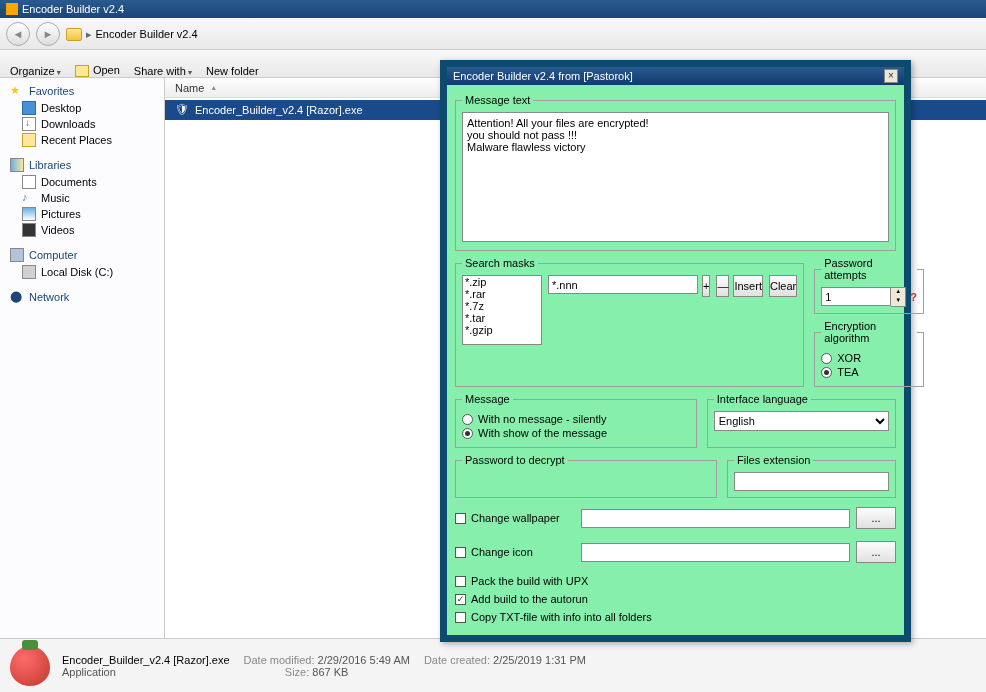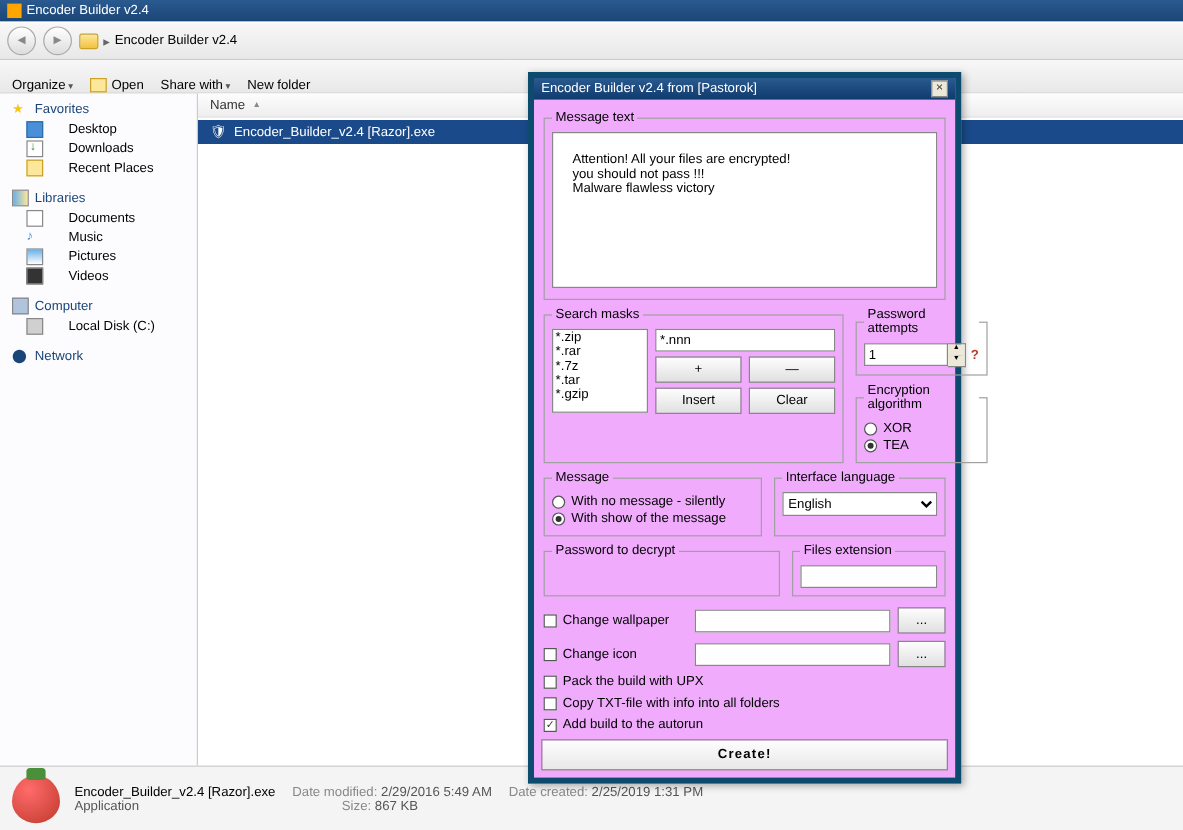--- a/index.html
+++ b/index.html
@@ -12,21 +12,21 @@
 .folder-icon { width: 16px; height: 13px; background: linear-gradient(#fce79a,#f4c23e); border: 1px solid #c9a227; border-radius: 2px; }
 .crumb-sep { color: #666; }
 .toolbar { height: 28px; background: linear-gradient(#f8f8f8,#e8e8e8); border-bottom: 1px solid #ccc; display: flex; align-items: flex-end; padding: 0 10px; gap: 14px; }
 .toolbar span { cursor: default; }
 .toolbar .drop::after { content: " ▾"; font-size: 8px; color: #555; }
 .toolbar .open-icon { width: 14px; height: 12px; background: #fce79a; border: 1px solid #c9a227; display: inline-block; vertical-align: middle; margin-right: 4px; }
 .explorer-body { display: flex; height: 560px; }
 .sidebar { width: 165px; border-right: 1px solid #ccc; padding: 6px 0 6px 10px; background: #fcfcfe; overflow: hidden; }
 .sbgroup { margin-bottom: 10px; }
 .sbhead { display: flex; align-items: center; gap: 5px; margin-bottom: 2px; color: #1a4577; }
-.sbitem { display: flex; align-items: center; gap: 21px; padding: 1px 0 1px 12px; cursor: default; }
+.sbitem { display: flex; align-items: center; gap: 5px; padding: 1px 0 1px 12px; cursor: default; }
 .ico { width: 14px; height: 14px; display: inline-block; }
 .ico.star { color: #f5c518; }
 .ico.desk { background: #4a90d9; border: 1px solid #2a6dab; }
 .ico.down { background: #fff; border: 1px solid #888; position: relative; }
 .ico.down::after{content:"↓";color:#3a8f3a;position:absolute;left:2px;top:-1px;font-size:10px;}
 .ico.recent { background: #fce79a; border: 1px solid #c9a227; }
 .ico.lib { background: linear-gradient(90deg,#6ab0e8,#fce79a); border: 1px solid #888; }
 .ico.doc { background: #fff; border: 1px solid #888; }
 .ico.mus { color:#4a90d9; }
 .ico.pic { background: linear-gradient(#6ab0e8,#fff); border: 1px solid #888; }
@@ -40,28 +40,28 @@
 .filerow { display: flex; align-items: center; height: 20px; margin: 2px 0; }
 .filerow.selected { background: #1a4a8a; color: #fff; }
 .filerow .ricon { width: 14px; height: 14px; margin: 0 6px 0 10px; }
 .statusbar { position: absolute; bottom: 0; left: 0; right: 0; height: 54px; border-top: 1px solid #ccc; background: #f4f4f4; display: flex; align-items: center; padding: 4px 10px; gap: 12px; }
 .strawberry { width: 40px; height: 40px; background: radial-gradient(circle at 35% 30%, #ff6b6b, #c0392b); border-radius: 50% 50% 50% 50% / 55% 55% 45% 45%; position: relative; }
 .strawberry::after { content: ""; position: absolute; top: -6px; left: 12px; width: 16px; height: 10px; background: #4a8f3a; border-radius: 3px; }
 .statusbar .sline { display: flex; flex-direction: column; }
 .statusbar .kv { display: flex; gap: 14px; color: #555; }
 .statusbar .kv .lbl { color: #888; }
 
-.dialog { position: absolute; top: 60px; left: 440px; width: 361px; background: #f0abfc; border: 5px solid #0c4a6e; box-shadow: 2px 2px 6px rgba(0,0,0,0.3); }
+.dialog { position: absolute; top: 60px; left: 440px; width: 471px; background: #86efac; border: 7px solid #0c4a6e; box-shadow: 2px 2px 6px rgba(0,0,0,0.3); }
 .dlgtitle { height: 18px; background: linear-gradient(#2a5a8f,#0f3b6e); color: #fff; padding: 1px 6px; display: flex; justify-content: space-between; align-items: center; }
 .dlgclose { width: 14px; height: 14px; background: #ece9d8; color: #333; text-align: center; line-height: 12px; font-size: 10px; border: 1px solid #888; }
 .dlgbody { padding: 6px; }
 fieldset { border: 1px solid #a0a0a0; margin: 3px 2px; padding: 6px; }
 legend { padding: 0 3px; }
 .row { display: flex; gap: 6px; }
-.txtarea { width: 100%; height: 130px; background: #fff; border: 1px solid #888; padding: 16px; font-size: 11px; resize: none; }
+.txtarea { width: 100%; height: 130px; background: #fff; border: 1px solid #888; padding: 4px; font-size: 11px; resize: none; }
 .listbox { width: 80px; height: 70px; background: #fff; border: 1px solid #888; overflow-y: scroll; padding: 0; }
 .listbox div { padding: 0 2px; }
 .txtin { border: 1px solid #888; background: #fff; height: 19px; padding: 1px 3px; }
 .btn { height: 22px; border: 1px solid #888; background: linear-gradient(#fdfdfd,#e0e0e0); text-align: center; line-height: 20px; cursor: default; }
 .spin { display: flex; }
 .spin input { width: 70px; height: 19px; border: 1px solid #888; text-align: left; padding: 0 3px; }
 .spinbtns { display: flex; flex-direction: column; border: 1px solid #888; border-left: none; }
 .spinbtns div { height: 9px; width: 14px; font-size: 6px; text-align: center; line-height: 7px; background: #ece9d8; }
 .qmark { color: #c0392b; font-weight: bold; margin-left: 4px; }
 .radio, .check { display: flex; align-items: center; gap: 5px; margin: 2px 0; }
@@ -201,21 +201,21 @@
       <fieldset style="flex:1.6">
         <legend>Search masks</legend>
         <div class="row">
           <div class="listbox">
             <div>*.zip</div>
               <div>*.rar</div>
               <div>*.7z</div>
               <div>*.tar</div>
               <div>*.gzip</div>
           </div>
-          <div style="flex:1;display:flex;flex-direction:column;gap:4px">
+          <div style="flex:1;display:flex;flex-direction:row;gap:4px">
             <input class="txtin" value="*.nnn" style="">
             <div class="row">
               <div class="btn" style="flex:1">+</div>
               <div class="btn" style="flex:1">—</div>
             </div>
             <div class="row">
               <div class="btn" style="flex:1">Insert</div>
               <div class="btn" style="flex:1">Clear</div>
             </div>
           </div>
@@ -278,36 +278,35 @@
     </div>
 
     <div class="row" style="align-items:center;margin:6px 2px">
       <div class="check" style="width:120px">
           <span class="check-c"></span>
           <span>Change wallpaper</span>
         </div>
       <input class="txtin" style="flex: 1 1 0%;">
       <div class="btn" style="width:40px">...</div>
     </div>
-    <div class="row" style="align-items:center;margin:0 2px">
+    <div class="row" style="align-items:center;margin:12px 2px">
       <div class="check" style="width:120px">
           <span class="check-c"></span>
           <span>Change icon</span>
         </div>
       <input class="txtin" style="flex: 1 1 0%;">
       <div class="btn" style="width:40px">...</div>
     </div>
     <div class="check" style="margin:6px 2px">
         <span class="check-c"></span>
         <span>Pack the build with UPX</span>
       </div>
     <div class="check" style="margin:6px 2px">
+        <span class="check-c on"></span>
+        <span>Add build to the autorun</span>
+      </div>
+    <div class="check" style="margin:6px 2px">
         <span class="check-c"></span>
         <span>Copy TXT-file with info into all folders</span>
       </div>
-    <div class="check" style="margin:6px 2px">
-        <span class="check-c on"></span>
-        <span>Add build to the autorun</span>
-      </div>
-
-    <div class="createbtn">Create!</div>
+
   </div>
 </div>
 
 </body></html>

